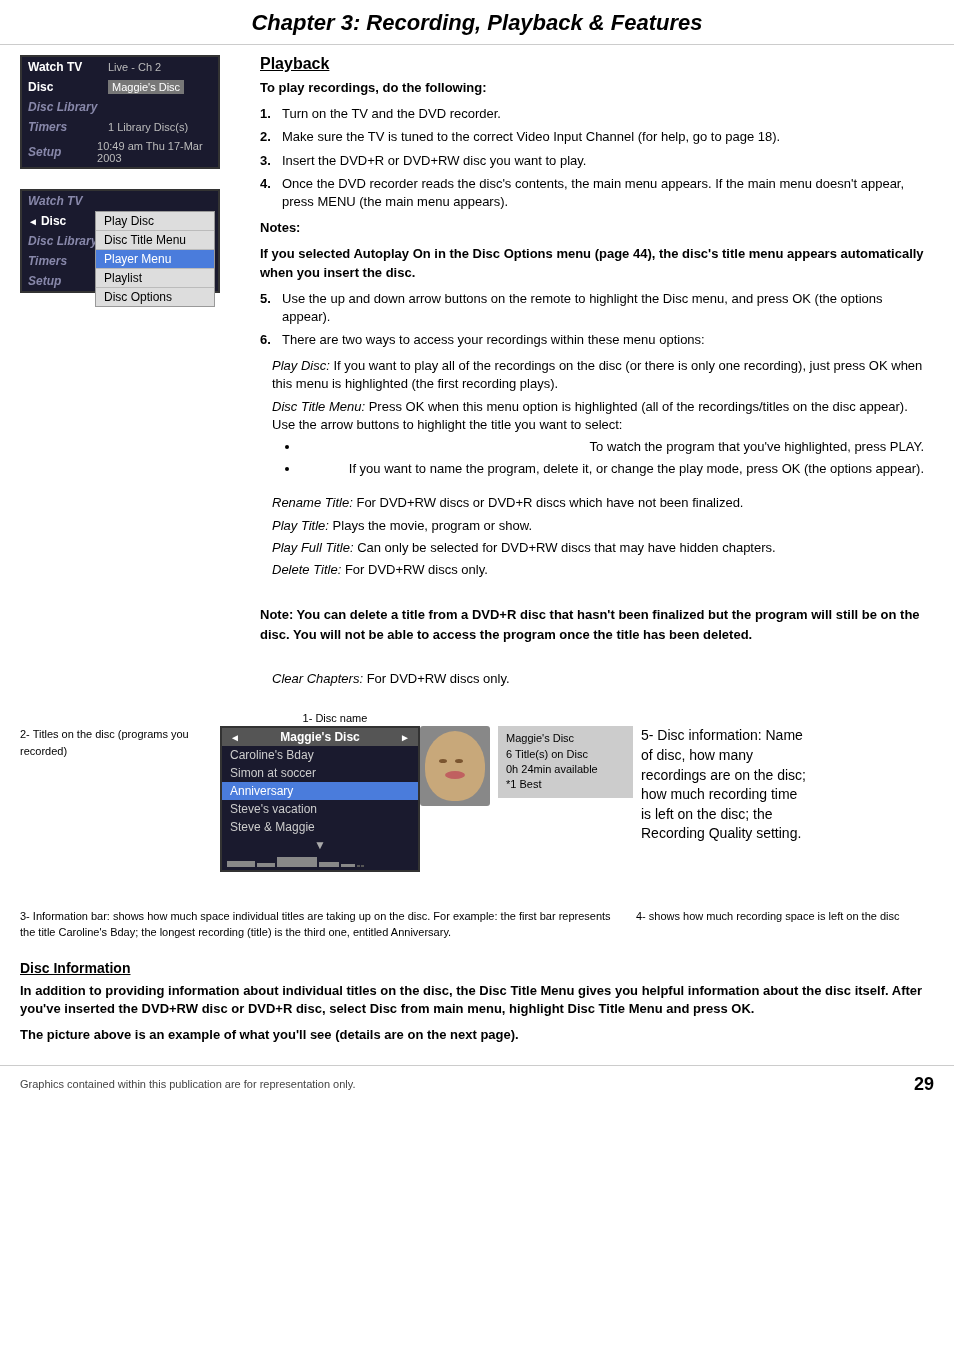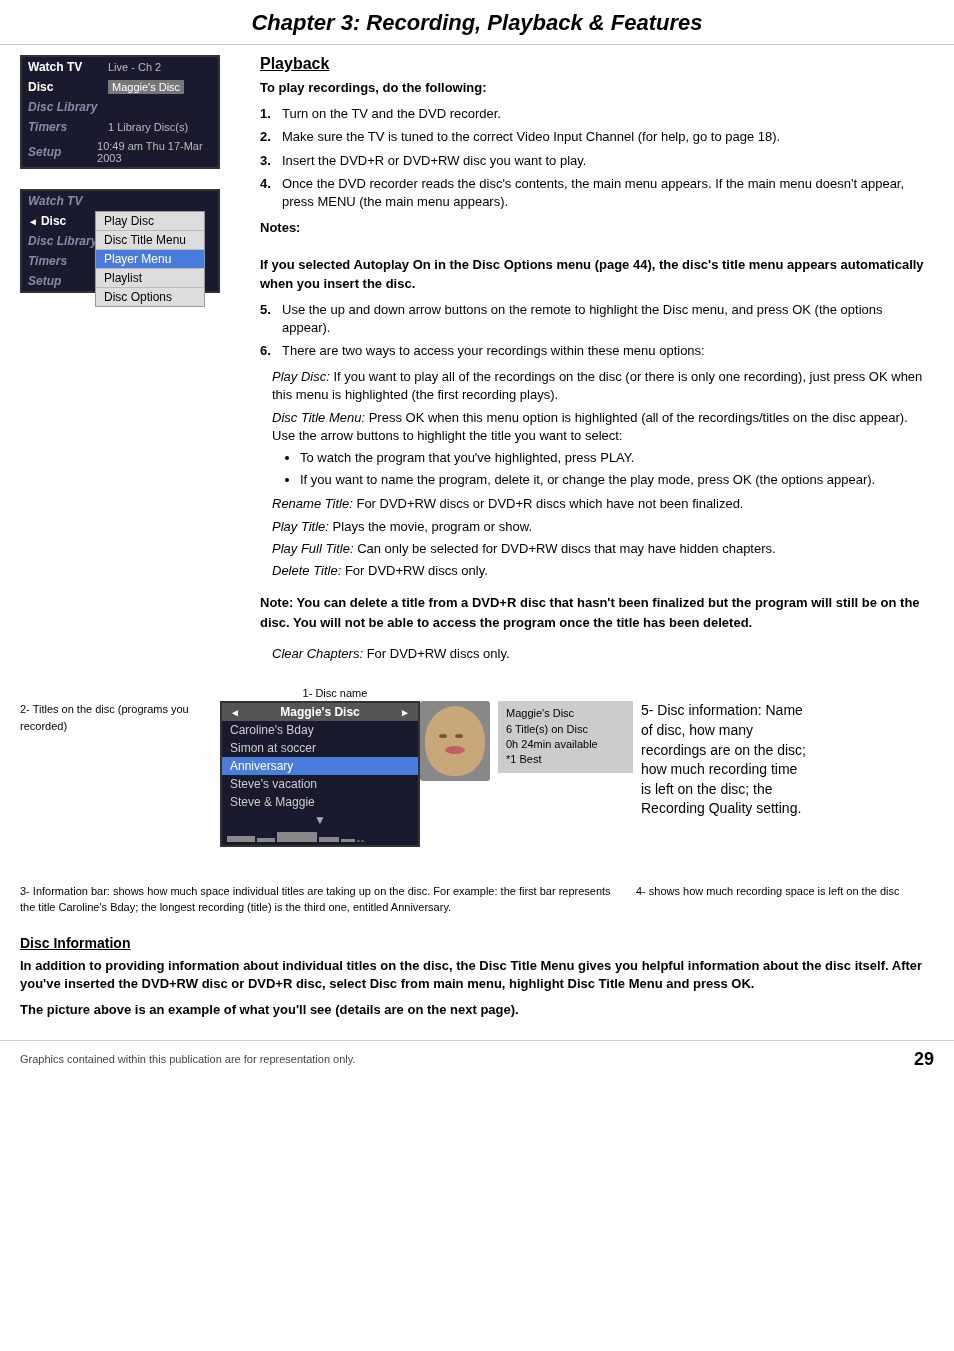--- a/index.html
+++ b/index.html
@@ -139,48 +139,49 @@
       gap: 6px;
       line-height: 1.4;
     }
     .numbered-list li .num {
       font-weight: bold;
       min-width: 16px;
     }
 
     .notes-label {
       font-weight: bold;
-      margin-bottom: 19px;
+      margin-bottom: 8px;
     }
 
     .note-bold {
       font-weight: bold;
       margin-bottom: 8px;
       line-height: 1.4;
     }
 
     p { margin-bottom: 8px; line-height: 1.4; font-weight: bold; }
 
     .sub-option {
       margin-left: 12px;
       margin-bottom: 4px;
       line-height: 1.4;
     }
     .sub-option .sub-title { font-style: italic; }
 
     .bullet-list {
       list-style: disc;
       margin-left: 40px;
-      margin-bottom: 6px;
+      margin-bottom: 16px;
+      text-align: right;
     }
     .bullet-list li { margin-bottom: 4px; line-height: 1.4; }
 
     .note-bold-box {
       font-weight: bold;
-      margin: 13px 0;
+      margin: 26px 0;
       line-height: 1.5;
     }
 
     .disc-title-menu {
       border: 2px solid #333;
       background: #1a1a2e;
       width: 200px;
     }
     .disc-title-item {
       padding: 2px 8px;
@@ -372,21 +373,21 @@
     <div style="display:flex; gap:0;">
 
       <div class="disc-submenu">
         <div class="disc-submenu-item sm-watch">
           <span class="sm-label">Watch TV</span>
         </div>
         <div class="disc-submenu-item sm-disc" style="position: relative;">
           <span class="arrow-left">◄</span>
           <span class="sm-label">Disc</span>
 
-          <div class="disc-submenu-options" style="position:absolute; left:68px; top:0; z-index:10; width:110px;">
+          <div class="disc-submenu-options" style="position:absolute; left:68px; top:0; z-index:10; width:120px;">
             <div class="disc-submenu-option">Play Disc</div>
             <div class="disc-submenu-option">Disc Title Menu</div>
             <div class="disc-submenu-option highlighted">Player Menu</div>
             <div class="disc-submenu-option">Playlist</div>
             <div class="disc-submenu-option">Disc Options</div>
           </div>
         </div>
         <div class="disc-submenu-item sm-disclib">
           <span class="sm-label">Disc Library</span>
         </div>

